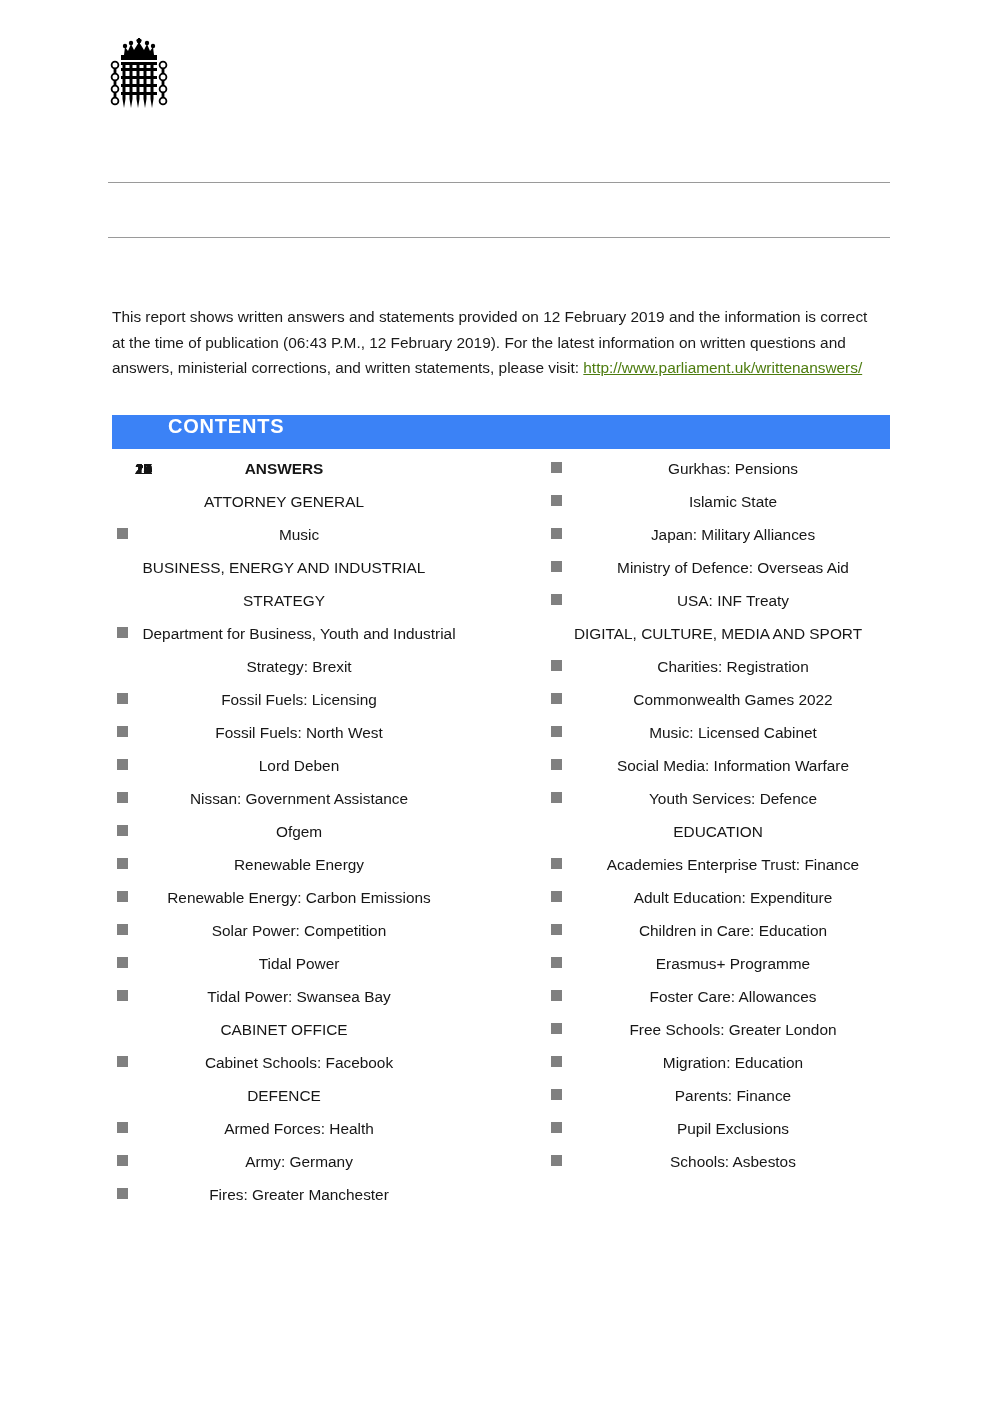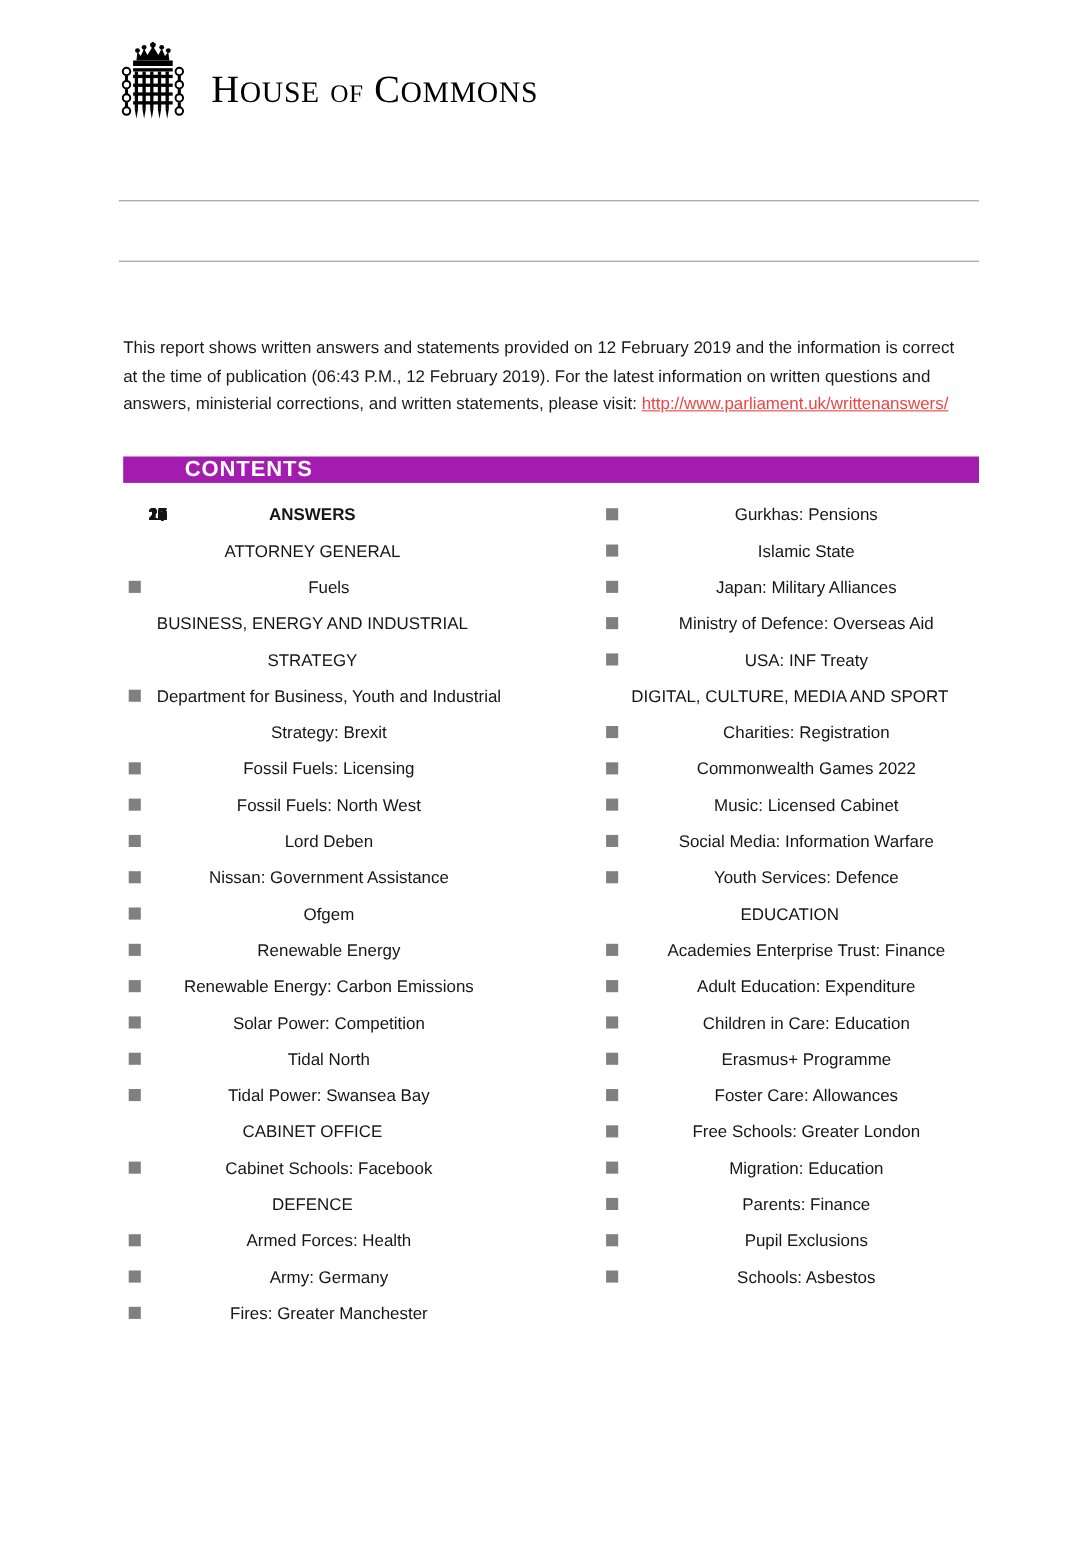--- a/index.html
+++ b/index.html
@@ -82,34 +82,34 @@
   .intro {
     position: absolute;
     left: 112px;
     top: 289px;
     width: 768px;
     font-size: 15.4px;
     line-height: 25.5px;
     color: #1a1a1a;
   }
   .intro a {
-    color: #ef4444;
+    color: #4d7c0f;
     text-decoration: underline;
   }
 
   
   .contents-banner {
     position: absolute;
     left: 112px;
     top: 415px;
     width: 778px;
-    height: 24px;
-    background: #a21caf;
+    height: 34px;
+    background: #3b82f6;
     display: flex;
-    align-items: center;
+    align-items: flex-start;
   }
   .contents-banner .label {
     color: #ffffff;
     font-size: 20px;
     font-weight: bold;
     letter-spacing: 0.8px;
     margin-left: 56px;
   }
 
   
@@ -221,21 +221,20 @@
 
         <circle cx="55" cy="27" r="3.4" fill="none" stroke="#000" stroke-width="1.8"></circle>
         <rect x="53.6" y="31" width="2.8" height="5"></rect>
         <circle cx="55" cy="39" r="3.4" fill="none" stroke="#000" stroke-width="1.8"></circle>
         <rect x="53.6" y="43" width="2.8" height="5"></rect>
         <circle cx="55" cy="51" r="3.4" fill="none" stroke="#000" stroke-width="1.8"></circle>
         <rect x="53.6" y="55" width="2.8" height="5"></rect>
         <circle cx="55" cy="63" r="3.4" fill="none" stroke="#000" stroke-width="1.8"></circle>
       </g>
     </svg>
-    <div class="masthead-title"><span class="sc-first">H</span><span class="sc-rest">OUSE</span>&nbsp;<span class="sc-of">OF</span>&nbsp;<span class="sc-first">C</span><span class="sc-rest">OMMONS</span></div>
   </div>
 
   <div class="rule rule-top"></div>
   <div class="rule rule-bottom"></div>
 
   <p class="intro"><span>This report shows written answers and statements provided on 12 February 2019 and the information is correct at the time of publication (06:43 P.M., 12 February 2019). For the latest information on written questions and answers, ministerial corrections, and written statements, please visit: </span><a href="#">http://www.parliament.uk/writtenanswers/</a></p>
 
   <div class="contents-banner">
     <span class="label">CONTENTS</span>
   </div>
@@ -249,21 +248,21 @@
         </div>
         <div class="toc-row section">
           <div class="bullet-cell"></div>
           <div class="label">ATTORNEY GENERAL</div>
           <div class="page">6</div>
         </div>
         <div class="toc-row">
           <div class="bullet-cell">
             <span class="bullet"></span>
           </div>
-          <div class="label">Fuels</div>
+          <div class="label">Music</div>
           <div class="page">6</div>
         </div>
         <div class="toc-row section multiline">
           <div class="bullet-cell"></div>
           <div class="label">BUSINESS, ENERGY AND INDUSTRIAL STRATEGY</div>
           <div class="page">6</div>
         </div>
         <div class="toc-row multiline">
           <div class="bullet-cell">
             <span class="bullet"></span>
@@ -324,21 +323,21 @@
           <div class="bullet-cell">
             <span class="bullet"></span>
           </div>
           <div class="label">Solar Power: Competition</div>
           <div class="page">9</div>
         </div>
         <div class="toc-row">
           <div class="bullet-cell">
             <span class="bullet"></span>
           </div>
-          <div class="label">Tidal North</div>
+          <div class="label">Tidal Power</div>
           <div class="page">10</div>
         </div>
         <div class="toc-row">
           <div class="bullet-cell">
             <span class="bullet"></span>
           </div>
           <div class="label">Tidal Power: Swansea Bay</div>
           <div class="page">10</div>
         </div>
         <div class="toc-row section">

